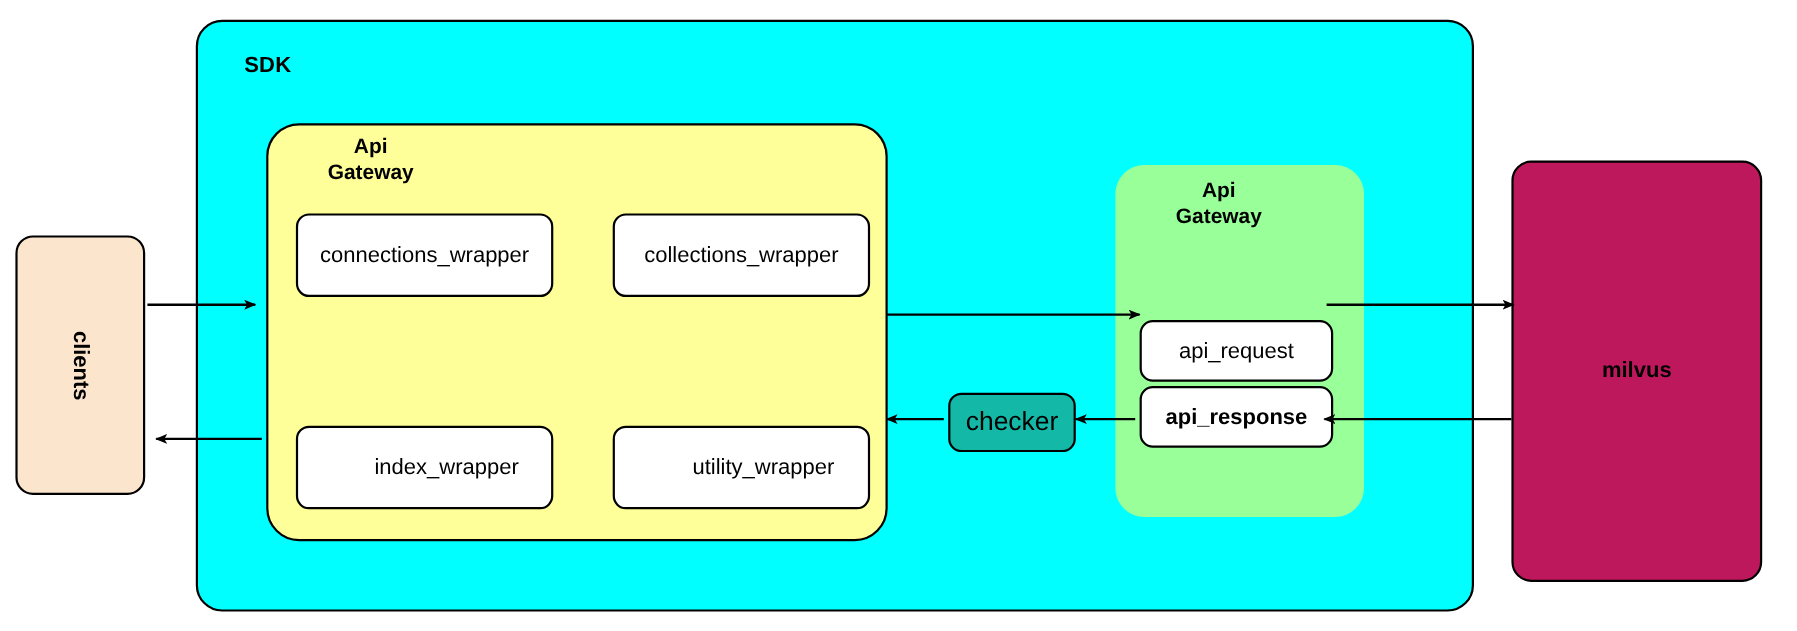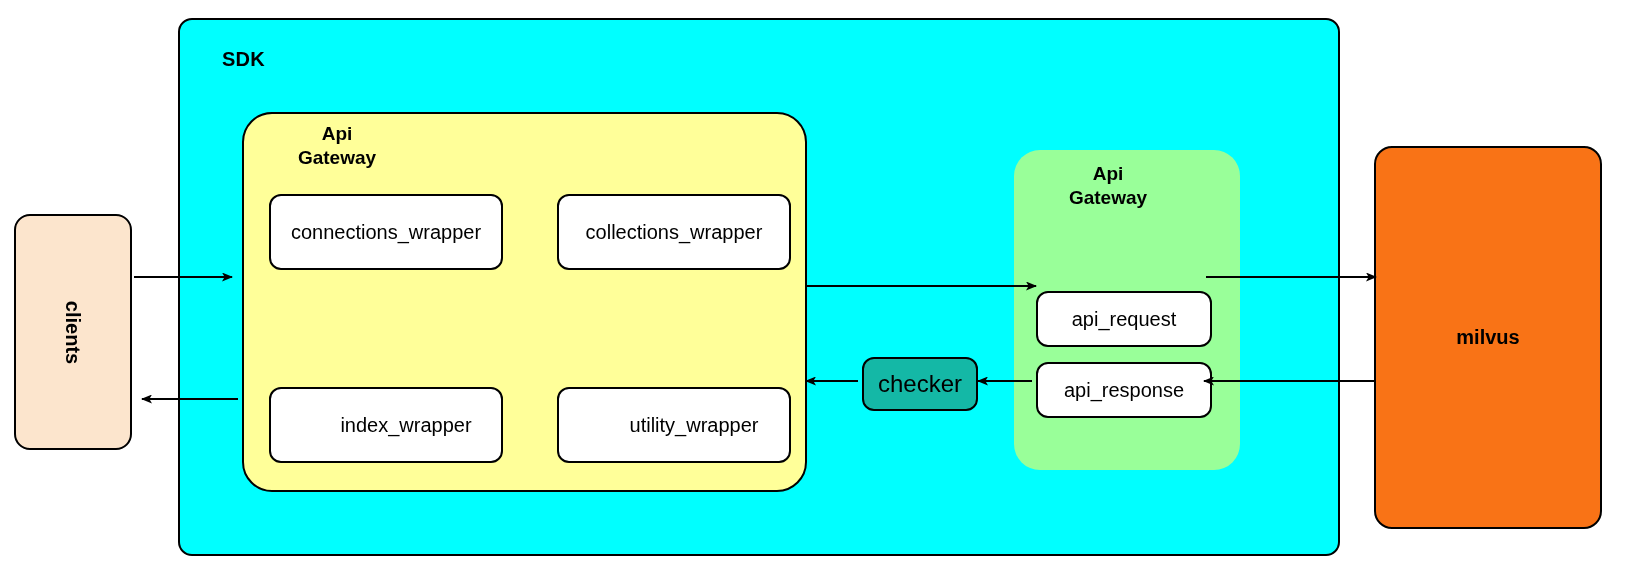--- a/index.html
+++ b/index.html
@@ -28,21 +28,21 @@
   }
 
   
   #sdk-container {
     left: 178px;
     top: 18px;
     width: 1162px;
     height: 538px;
     background: #00ffff;
     border: 2px solid #000000;
-    border-radius: 14px;
+    border-radius: 24px;
     display: block;
   }
   #sdk-label {
     position: absolute;
     left: 42px;
     top: 28px;
     font-size: 20px;
     font-weight: bold;
     letter-spacing: .2px;
   }
@@ -104,21 +104,21 @@
   .wrap-cell { width: 234px; height: 76px; }
   .col-a { left: 25px; }
   .col-b { left: 313px; }
   .row-1 { top: 80px; }
   .row-2 { top: 177px; }
   .row-3 { top: 273px; padding-left: 40px; }
 
   
   .gw-cell { width: 176px; height: 56px; left: 22px; }
   .gw-row-1 { top: 104px; margin-top: 37px; }
-  .gw-row-2 { top: 212px; }
+  .gw-row-2 { top: 201px; font-weight: bold; }
 
   
   #clients-box {
     left: 14px;
     top: 214px;
     width: 118px;
     height: 236px;
     background: #fce5cd;
     border: 2px solid #000000;
     border-radius: 16px;
@@ -128,21 +128,21 @@
     font-weight: bold;
     transform: rotate(90deg);
     white-space: nowrap;
   }
 
   #milvus-box {
     left: 1374px;
     top: 146px;
     width: 228px;
     height: 383px;
-    background: #f97316;
+    background: #be185d;
     border: 2px solid #000000;
     border-radius: 18px;
     font-size: 20px;
     font-weight: bold;
   }
 
   #checker-box {
     left: 860px;
     top: 355px;
     width: 116px;

